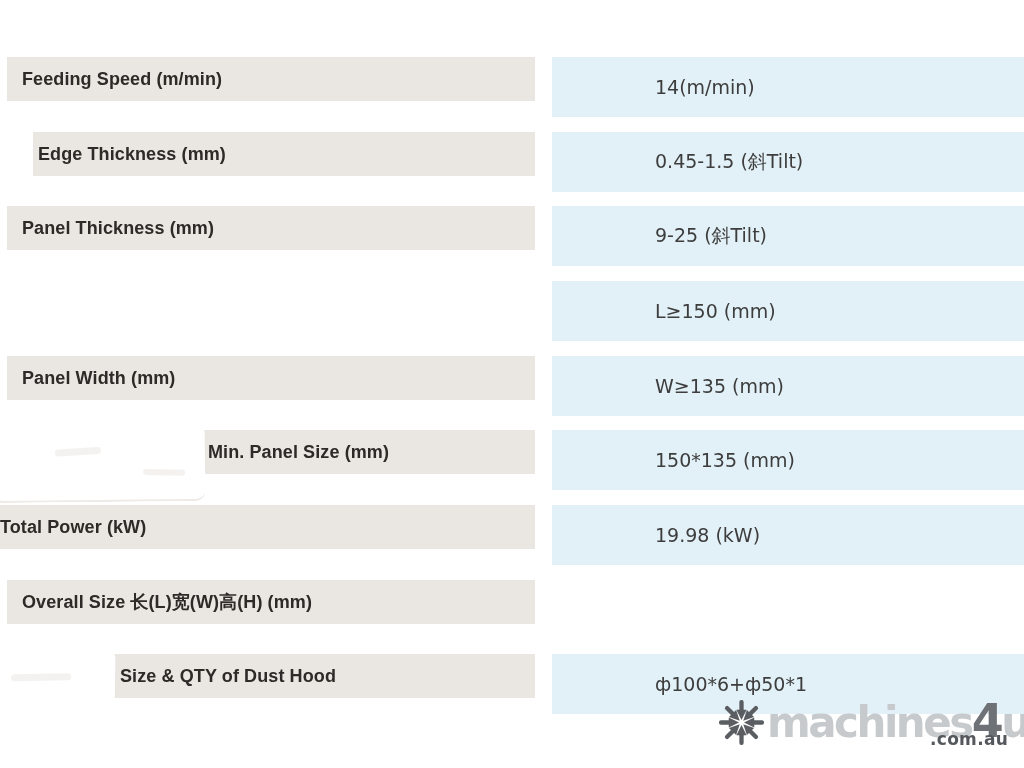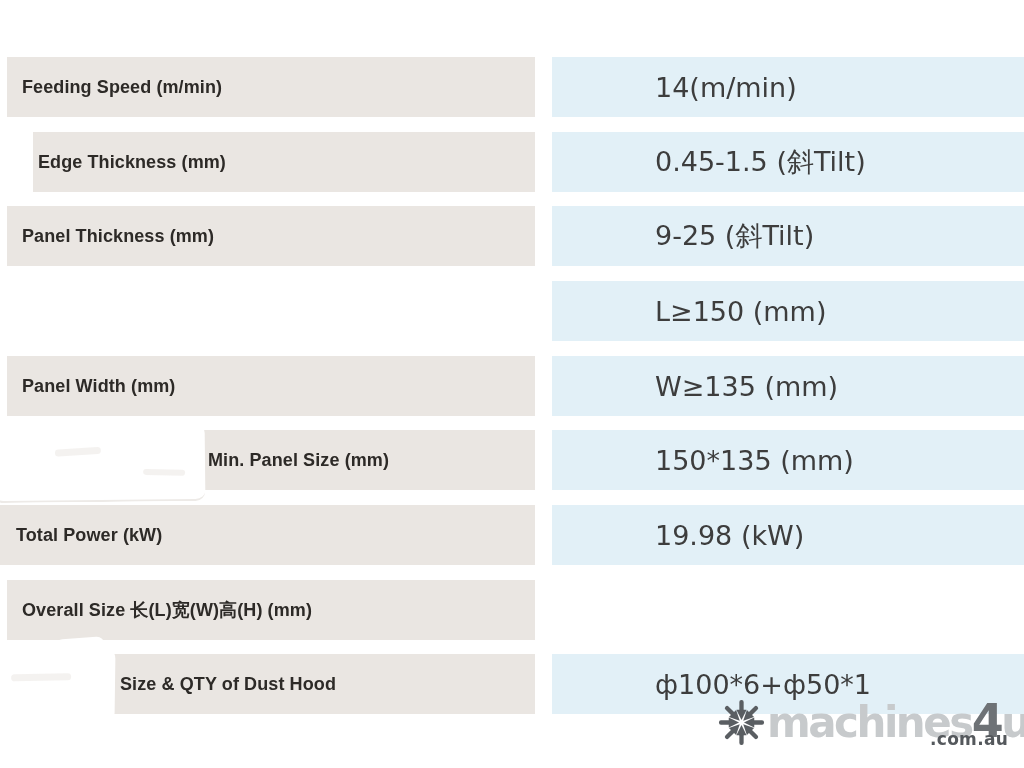--- a/index.html
+++ b/index.html
@@ -6,42 +6,42 @@
   .stage {
     position:relative; width:1024px; height:768px;
     background:#ffffff; overflow:hidden;
     font-family:"Liberation Sans", sans-serif;
   }
   .row { position:absolute; left:0; width:1024px; height:60px; }
   .r1{top:57px} .r2{top:132px} .r3{top:206px} .r4{top:281px} .r5{top:356px}
   .r6{top:430px} .r7{top:505px} .r8{top:580px} .r9{top:654px}
 
   .cl {
-    position:absolute; left:7px; top:0; width:528px; height:60px;
+    position:absolute; left:7px; top:0; width:528px; height:44px;
     background:#eae6e2; display:flex; align-items:center;
     padding-left:15px; box-sizing:border-box;
   }
   .cr {
     position:absolute; left:552px; top:0; width:472px; height:60px;
     background:#e2f0f7; display:flex; align-items:center;
     padding-left:103px; box-sizing:border-box;
   }
   .lbl {
     font-size:18px; font-weight:700; color:#2d2a27; letter-spacing:0.1px;
     white-space:pre;
   }
   .val {
     font-family:"DejaVu Sans","Liberation Sans",sans-serif;
-    font-size:27px; font-weight:400; color:#3d3d3d; white-space:pre;
+    font-size:19px; font-weight:400; color:#3d3d3d; white-space:pre;
   }
 
   
   .r2 .cl { left:33px; width:502px; padding-left:5px; }
   .r6 .cl { padding-left:201px; }
-  .r7 .cl { left:0; width:535px; padding-left:16px; }
+  .r7 .cl { left:0; width:535px; padding-left:0; }
   .r9 .cl { padding-left:113px;align-items:center; }
 
   
   .blob6 {
     position:absolute; left:-14px; top:-6px; width:212px; height:76px;
     background:#ffffff; border-radius:10px; transform:rotate(-0.6deg);
     border-bottom:2px solid #edeae7;
   }
   .blob9 {
     position:absolute; left:-10px; top:-8px; width:118px; height:78px;

